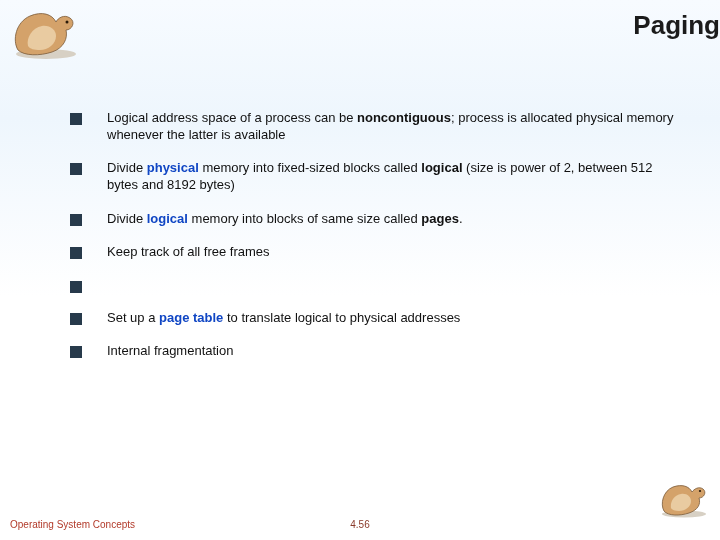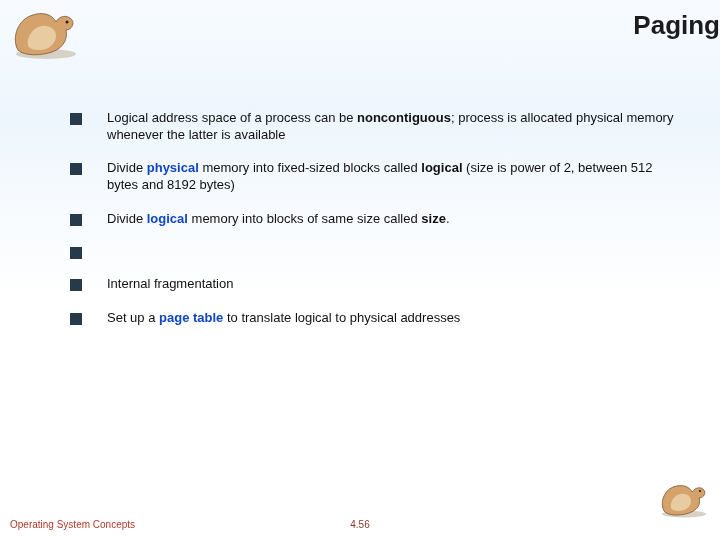--- a/index.html
+++ b/index.html
@@ -110,32 +110,36 @@
   <div class="bullet">
     <div class="sq"></div>
     <div class="txt">Logical address space of a process can be <b>noncontiguous</b>; process is allocated physical memory whenever the latter is available</div>
   </div>
   <div class="bullet">
     <div class="sq"></div>
     <div class="txt">Divide <span class="hl">physical</span> memory into fixed-sized blocks called <b>logical</b> (size is power of 2, between 512 bytes and 8192 bytes)</div>
   </div>
   <div class="bullet">
     <div class="sq"></div>
-    <div class="txt">Divide <span class="hl">logical</span> memory into blocks of same size called <b>size</b>.</div>
+    <div class="txt">Divide <span class="hl">logical</span> memory into blocks of same size called <b>pages</b>.</div>
+  </div>
+  <div class="bullet">
+    <div class="sq"></div>
+    <div class="txt">Keep track of all free frames</div>
   </div>
   <div class="bullet">
     <div class="sq"></div>
   </div>
   <div class="bullet">
     <div class="sq"></div>
-    <div class="txt">Internal fragmentation</div>
+    <div class="txt">Set up a <span class="hl">page table</span> to translate logical to physical addresses</div>
   </div>
   <div class="bullet">
     <div class="sq"></div>
-    <div class="txt">Set up a <span class="hl">page table</span> to translate logical to physical addresses</div>
+    <div class="txt">Internal fragmentation</div>
   </div>
 </div>
 
 <div class="footer-img">
   <svg viewBox="0 0 56 42">
     <ellipse cx="28" cy="38" rx="22" ry="3.5" fill="#d7d0c4"></ellipse>
     <path class="dino-body" d="M8,35 C4,28 7,15 17,11 C26,8 33,10 36,16 C38,13 43,10 47,13 C51,16 48,22 43,22 C45,28 42,34 33,37 C24,40 12,40 8,35 Z"></path>
     <path class="dino-belly" d="M15,32 C14,26 18,19 25,18 C31,17 35,21 35,25 C35,31 29,35 23,35 C19,35 16,34 15,32 Z"></path>
     <circle cx="44" cy="15" r="1.1" fill="#2a1a0a"></circle>
   </svg>

